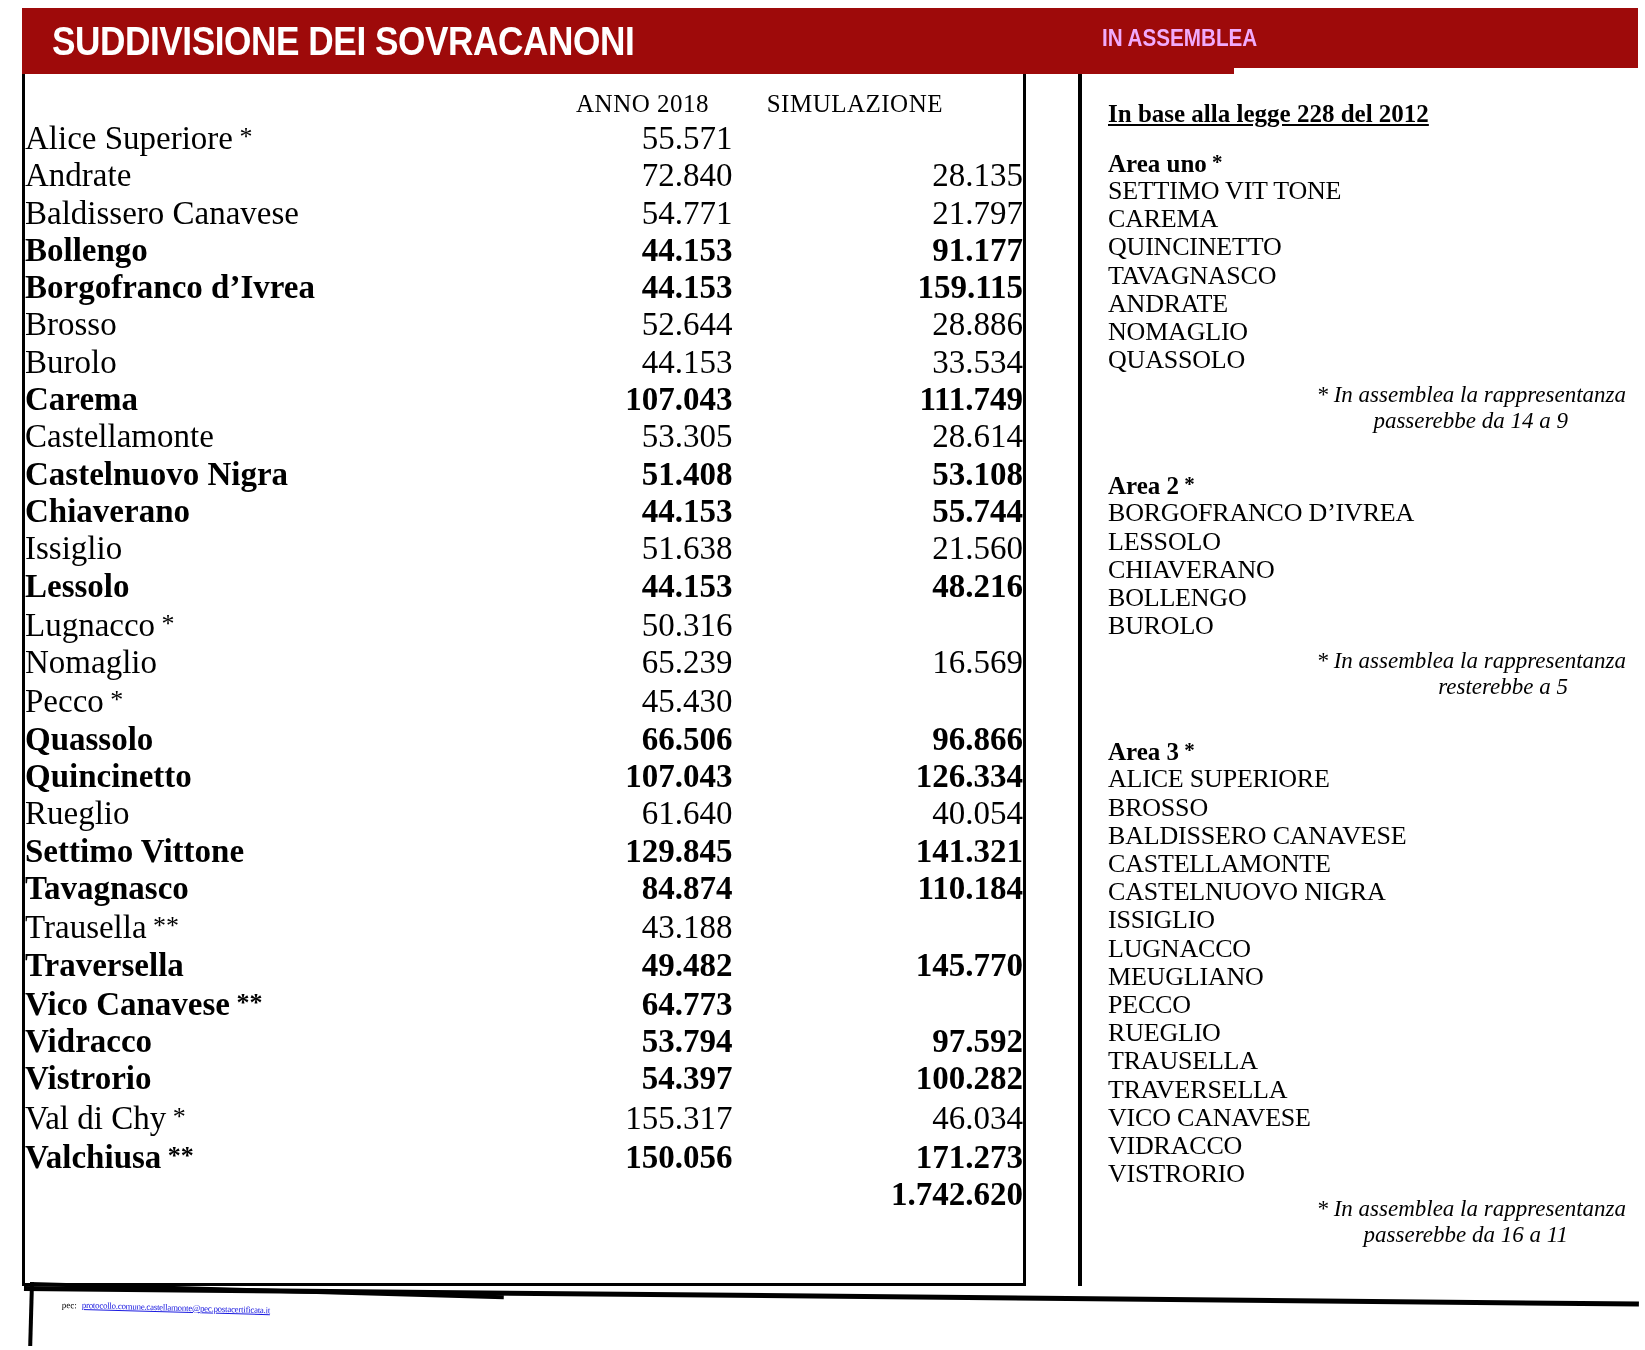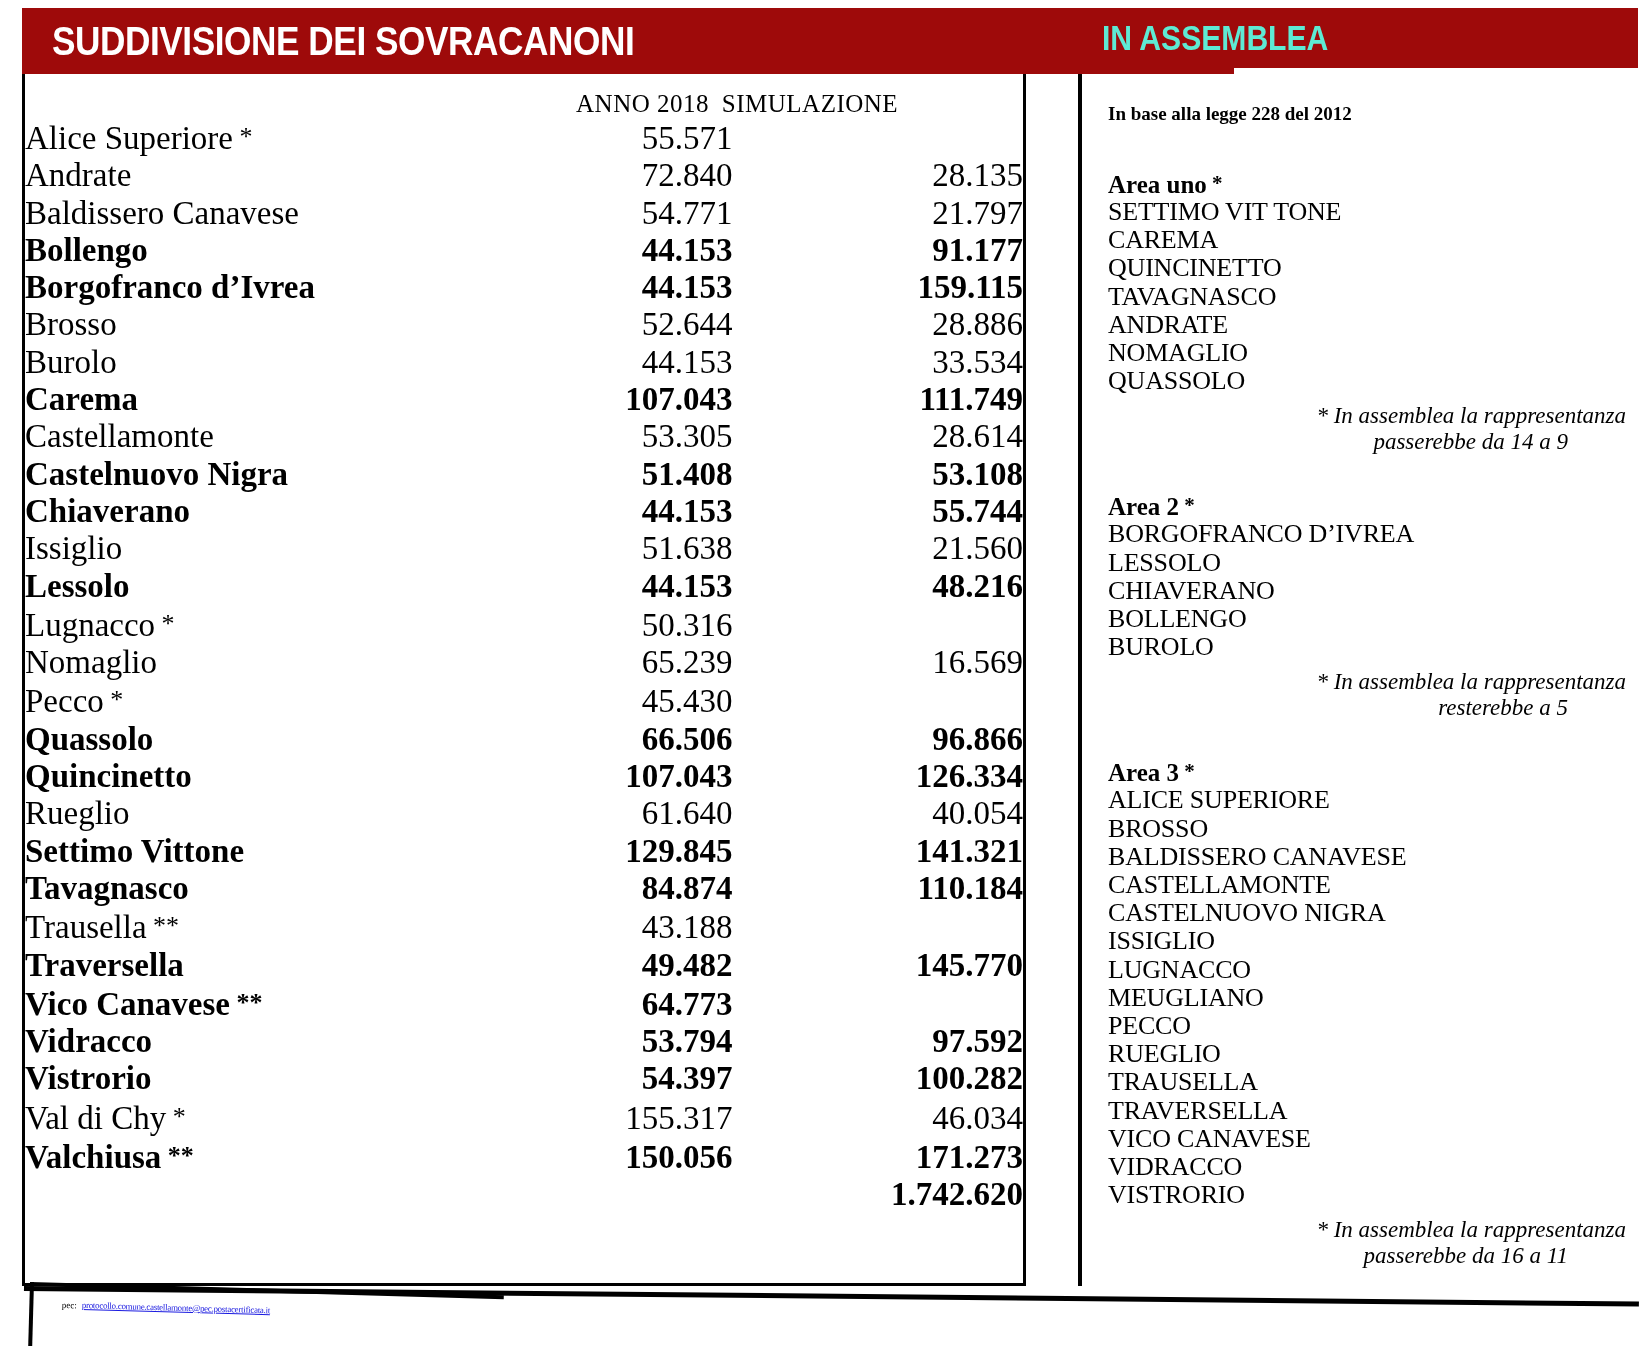--- a/index.html
+++ b/index.html
@@ -74,21 +74,21 @@
     height: 30px;
   }
   .col-head {
     position: absolute;
     font-size: 25px;
     font-variant: small-caps;
     letter-spacing: 0.5px;
     white-space: nowrap;
   }
   .col-head.anno { left: 524px; width: 160px; text-align: right; }
-  .col-head.sim  { left: 690px; width: 190px; text-align: center; }
+  .col-head.sim  { left: 728px; width: 190px; text-align: right; }
 
   
   #table-wrap {
     position: absolute;
     left: 0;
     top: 110px;
     width: 100%;
   }
   table.data {
     border-collapse: collapse;
@@ -132,43 +132,44 @@
     width: 556px;
     height: 60px;
     background: #9e0a0a;
     z-index: 5;
   }
   #right-header .hdr-text {
     position: absolute;
     left: 20px;
     top: 50%;
     transform: translateY(-50%);
-    color: #5eead4;
+    color: #f0abfc;
     font-family: "Liberation Sans", "DejaVu Sans", sans-serif;
     font-weight: bold;
-    font-size: 35px;
+    font-size: 24px;
     white-space: nowrap;
   }
   #right-header .hdr-inner {
     display: inline-block;
     transform: scaleX(0.86);
     transform-origin: left center;
   }
   #right-body {
     position: absolute;
     left: 26px;
     top: 92px;
     width: 520px;
   }
   .law-line {
     font-weight: bold;
-    font-size: 19px;
+    font-size: 25px;
     line-height: 28px;
-    margin-bottom: 42px;
-    white-space: nowrap;
+    margin-bottom: 21px;
+    white-space: nowrap;
+    text-decoration: underline;
   }
   .area-block { margin-bottom: 10px; }
   .area-title {
     font-weight: bold;
     font-size: 25px;
     line-height: 27px;
     white-space: nowrap;
   }
   .area-title .star { font-size: 21px; vertical-align: 3px; }
   .area-item {

